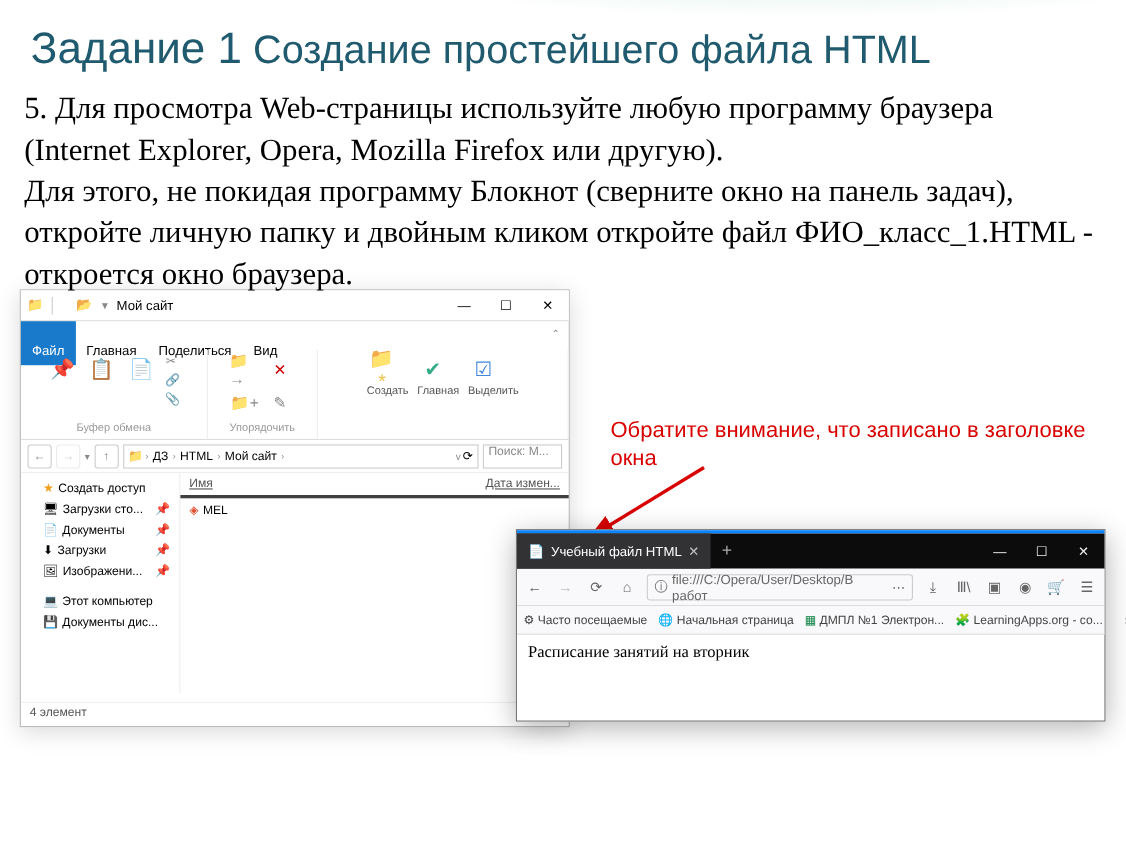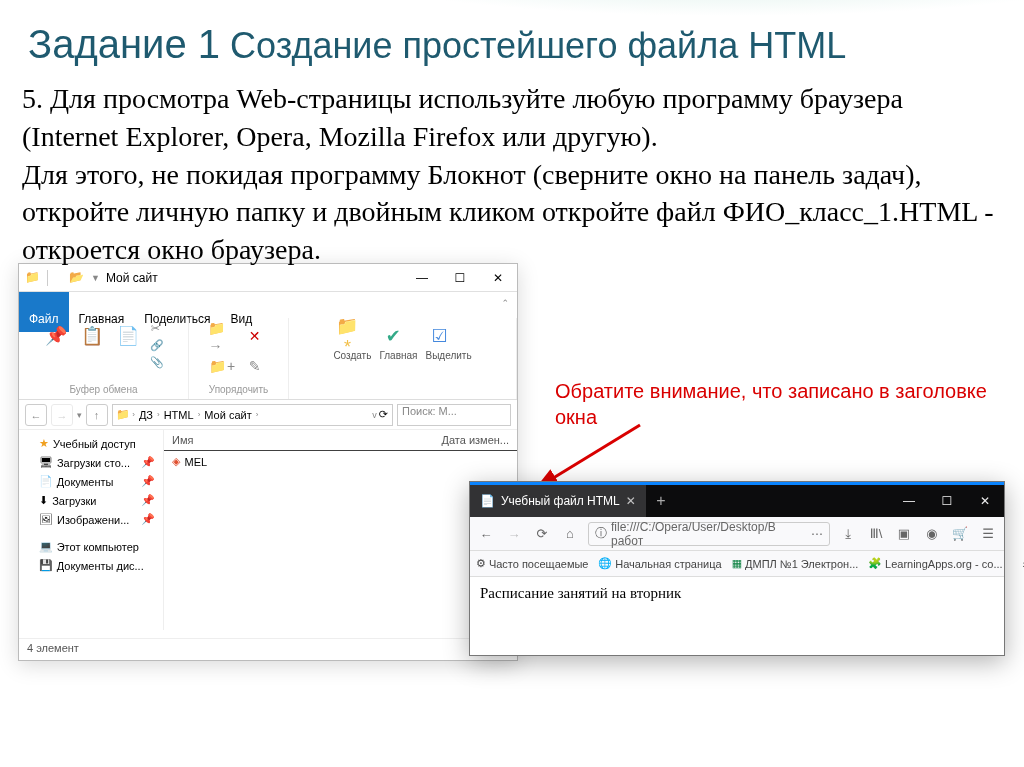--- a/index.html
+++ b/index.html
@@ -27,29 +27,29 @@
 .exp-ribbon .grp { border-right: 1px solid #eee; padding: 4px 8px; display: flex; flex-direction: column; align-items: center; justify-content: space-between; }
 .exp-ribbon .grp .row { display: flex; gap: 8px; }
 .exp-ribbon .grp .icon-lg { width: 28px; height: 28px; display: flex; align-items: center; justify-content: center; font-size: 18px; color: #888; }
 .exp-ribbon .grp .label { font-size: 10px; text-align: center; }
 .exp-ribbon .grp-name { font-size: 10px; color: #999; margin-top: 2px; }
 .exp-addr { height: 30px; display: flex; align-items: center; gap: 4px; padding: 0 6px; border-bottom: 1px solid #eee; font-size: 11px; }
 .exp-addr .navbtn { width: 22px; height: 22px; border: 1px solid #ccc; border-radius: 3px; display: flex; align-items: center; justify-content: center; color: #888; }
 .exp-addr .path { flex: 1; border: 1px solid #ccc; height: 22px; display: flex; align-items: center; padding: 0 4px; gap: 2px; }
 .exp-addr .path .seg { padding: 0 2px; }
 .exp-addr .path .sep { color: #888; font-size: 8px; }
-.exp-addr .search { width: 114px; border: 1px solid #ccc; height: 22px; padding: 0 4px; color: #888; }
+.exp-addr .search { width: 72px; border: 1px solid #ccc; height: 22px; padding: 0 4px; color: #888; }
 .exp-body { display: flex; height: 200px; }
 .exp-sidebar { width: 145px; border-right: 1px solid #eee; font-size: 11px; padding: 4px 0; overflow: hidden; }
 .exp-sidebar .item { padding: 3px 8px 3px 20px; display: flex; align-items: center; gap: 4px; white-space: nowrap; }
 .exp-sidebar .item .icon { font-size: 11px; }
 .exp-sidebar .item.star .icon { color: #f0a020; }
 .exp-sidebar .item.hd .icon { color: #2080d0; }
 .exp-content { flex: 1; font-size: 11px; }
-.exp-content .header { display: flex; border-bottom: 1px solid #404040; padding: 4px 8px; color: #555; }
+.exp-content .header { display: flex; border-bottom: 3px solid #404040; padding: 4px 8px; color: #555; text-decoration: underline; }
 .exp-content .header .col1 { flex: 1; }
 .exp-content .file { padding: 4px 8px; display: flex; align-items: center; gap: 4px; }
 .exp-status { position: absolute; bottom: 0; left: 0; right: 0; height: 22px; border-top: 1px solid #eee; font-size: 11px; padding: 3px 8px; color: #555; display: flex; justify-content: space-between; }
 .exp-status .views { display: flex; gap: 4px; }
 
 
 .browser { position: absolute; top: 481px; left: 469px; width: 536px; height: 175px; background: #fff; border: 1px solid #777; box-shadow: 0 6px 24px rgba(0,0,0,0.3); z-index: 4; }
 .br-topaccent { height: 3px; background: #0a84ff; }
 .br-tabbar { height: 32px; background: #0c0c0d; display: flex; align-items: stretch; }
 .br-tab { background: #323234; color: #fff; font-size: 12px; display: flex; align-items: center; padding: 0 10px; gap: 6px; min-width: 160px; }
@@ -182,21 +182,21 @@
       <span style="flex:1"></span>
       <span class="chev">v</span>
       <span>⟳</span>
     </div>
     <div class="search">Поиск: М...</div>
   </div>
   <div class="exp-body">
     <div class="exp-sidebar">
       <div class="item star">
           <span class="icon">★</span>
-          <span>Учебный доступ</span>
+          <span>Создать доступ</span>
         </div>
       <div class="item">
           <span class="icon">🖥</span>
           <span>Загрузки сто...</span>
           <span class="icon" style="margin-left:auto;color:#888">📌</span>
         </div>
       <div class="item">
           <span class="icon">📄</span>
           <span>Документы</span>
           <span class="icon" style="margin-left:auto;color:#888">📌</span>

